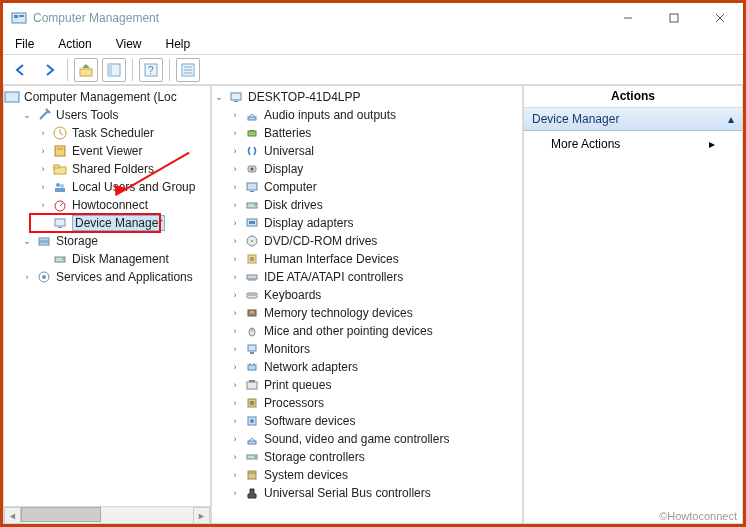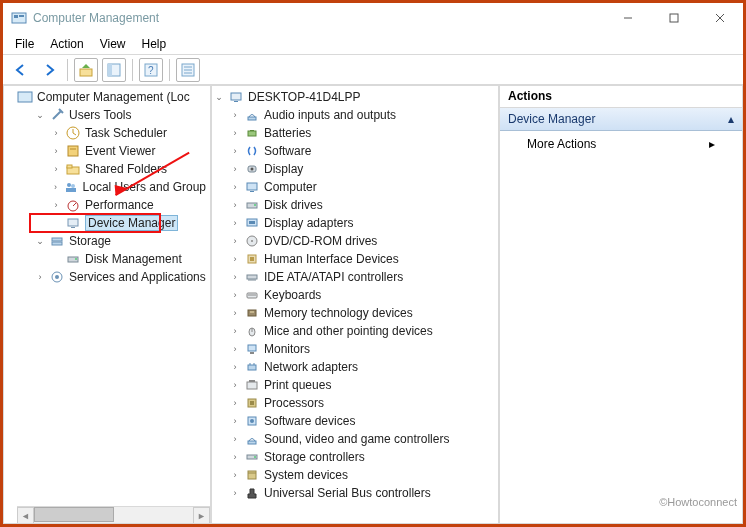--- a/index.html
+++ b/index.html
@@ -2,46 +2,46 @@
 <html><head>
 <meta charset="utf-8">
 <style>
 * { box-sizing: border-box; font-family: "Segoe UI", Tahoma, sans-serif; }
 body { margin: 0; background: #fff; }
 .window { width: 746px; height: 527px; border: 3px solid #c2410c; background: #fff; position: relative; display: flex; flex-direction: column; }
 .titlebar { height: 30px; display: flex; align-items: center; padding: 0 8px; font-size: 12px; color: #7a9aa3; }
 .titlebar .app-icon { width: 16px; height: 16px; margin-right: 6px; display:inline-block; }
 .title-ctrls { position:absolute; right:0; top:0; display:flex; }
 .title-ctrls .ctrl { width:46px; height:30px; display:flex; align-items:center; justify-content:center; color:#555; }
-.menubar { height: 22px; display: flex; align-items: center; gap: 4px; padding: 0 6px; border-bottom: 1px solid #d9d9d9; font-size: 12px; }
+.menubar { height: 22px; display: flex; align-items: center; gap: 12px; padding: 0 6px; border-bottom: 1px solid #d9d9d9; font-size: 12px; }
 .menubar span { padding: 2px 6px; }
 .toolbar { height: 30px; display: flex; align-items: center; padding: 0 6px; gap: 4px; border-bottom: 1px solid #d9d9d9; background: #fff; }
 .tbbtn { width:24px; height:24px; display:flex; align-items:center; justify-content:center; border:1px solid transparent; border-radius:2px; }
 .tbbtn.boxed { border:1px solid #b5b5b5; }
 .tbsep { width:1px; height:22px; background:#c8c8c8; margin:0 2px; }
 .content { flex: 1; display: flex; min-height: 0; }
 .panel { overflow: auto; border: 1px solid #d9d9d9; background:#fff; }
 .panel-left { width: 208px; }
 .panel-mid { flex: 1; }
-.panel-right { width: 244px; display:flex; flex-direction:column; }
+.panel-right { width: 220px; display:flex; flex-direction:column;text-align:center; }
 .tree { font-size: 12px; color:#222; padding: 2px 0; user-select:none; }
 .node { display:flex; align-items:center; height:18px; padding-right:4px; white-space:nowrap; }
 .expander { width:14px; height:14px; display:flex; align-items:center; justify-content:center; color:#666; font-size:9px; margin-right:2px; }
 .node .icon { width:16px; height:16px; margin-right:4px; display:inline-flex; align-items:center; justify-content:center; }
 .node.selected .label { background:#cde6f7; border:1px solid #7eb4d8; padding:0 2px; }
 .children { margin-left: 16px; }
 .actions-hdr { height:22px; border-bottom:1px solid #d9d9d9; font-weight:bold; font-size:12px; padding:3px 8px; background:#fff; }
 .actions-sec { background:linear-gradient(#e8f1fb,#cfe1f5); border-bottom:1px solid #a8bfd6; font-size:12px; padding:4px 8px; color:#1a3a6e; display:flex; justify-content:space-between; align-items:center; }
 .actions-item { font-size:12px; padding:6px 27px; display:flex; justify-content:space-between; align-items:center; }
 .scroll-placeholder { height:17px; background:#f0f0f0; border-top:1px solid #d9d9d9; display:flex; }
 .sb-btn { width:17px; height:17px; display:flex; align-items:center; justify-content:center; background:#f0f0f0; color:#888; font-size:9px; border:1px solid #ccc; }
 .sb-track { flex:1; background:#f0f0f0; position:relative; }
 .sb-thumb { position:absolute; left:0; top:0; height:15px; width:80px; background:#cdcdcd; border:1px solid #aaa; }
 .highlight-box { border:2px solid #e11; position:absolute; pointer-events:none; }
-.watermark { position:absolute; right:6px; bottom:16px; font-size:11px; color:#999; }
+.watermark { position:absolute; right:6px; bottom:2px; font-size:11px; color:#999; }
 .arrow-annot { position:absolute; color:#e11; font-size:28px; transform:rotate(32deg); pointer-events:none; }
 svg { display:block; }
 </style>
 </head>
 <body>
 
 <div class="window">
 
   <div class="titlebar">
     <span class="app-icon">
@@ -116,21 +116,21 @@
           <rect x="1" y="1" width="12" height="12" fill="#eaf3fb" stroke="#7aa7cc"></rect>
           <line x1="3" y1="4" x2="11" y2="4" stroke="#7aa7cc"></line>
           <line x1="3" y1="7" x2="11" y2="7" stroke="#7aa7cc"></line>
           <line x1="3" y1="10" x2="11" y2="10" stroke="#7aa7cc"></line>
         </svg>
       </div>
   </div>
 
   <div class="content" style="position:relative;">
 
-    <div class="panel panel-left" style="display:flex;flex-direction:column;padding-left:13px;">
+    <div class="panel panel-left" style="display:flex;flex-direction:column;">
       <div class="tree" style="flex:1;overflow:hidden;">
 
         <div class="node">
           <span class="icon">
               <svg width="16" height="16">
                 <rect x="1" y="3" width="14" height="10" fill="#d7eaf7" stroke="#5a8ab5"></rect>
               </svg>
             </span>
           <span class="label">Computer Management (Loc</span>
         </div>
@@ -188,21 +188,21 @@
                 <span class="label">Local Users and Group</span>
               </div>
             <div class="node">
                 <span class="expander">›</span>
                 <span class="icon">
                   <svg width="14" height="14">
                     <circle cx="7" cy="8" r="5" fill="#fff" stroke="#b33"></circle>
                     <path d="M7 8 L10 5" stroke="#b33"></path>
                   </svg>
                 </span>
-                <span class="label">Performance</span>
+                <span class="label">Howtoconnect</span>
               </div>
             <div class="node selected">
                 <span class="expander" style="visibility:hidden;">›</span>
                 <span class="icon">
                   <svg width="14" height="14">
                     <rect x="2" y="3" width="10" height="7" fill="#e5eef6" stroke="#7796b3"></rect>
                     <rect x="5" y="11" width="4" height="1" fill="#7796b3"></rect>
                   </svg>
                 </span>
                 <span class="label">Device Manager</span>
@@ -287,21 +287,21 @@
               </span>
               <span class="label">Batteries</span>
             </div>
             <div class="node">
               <span class="expander">›</span>
               <span class="icon">
                 <svg width="14" height="14">
                   <path d="M5 3 Q2 7 5 11 M9 3 Q12 7 9 11" stroke="#3a7ad1" fill="none" stroke-width="1.5"></path>
                 </svg>
               </span>
-              <span class="label">Software</span>
+              <span class="label">Universal</span>
             </div>
             <div class="node">
               <span class="expander">›</span>
               <span class="icon">
                 <svg width="14" height="14">
                   <rect x="3" y="4" width="8" height="6" rx="2" fill="#d0d7dd" stroke="#7a8a96"></rect>
                   <circle cx="7" cy="7" r="1.5" fill="#555"></circle>
                 </svg>
               </span>
               <span class="label">Display</span>

